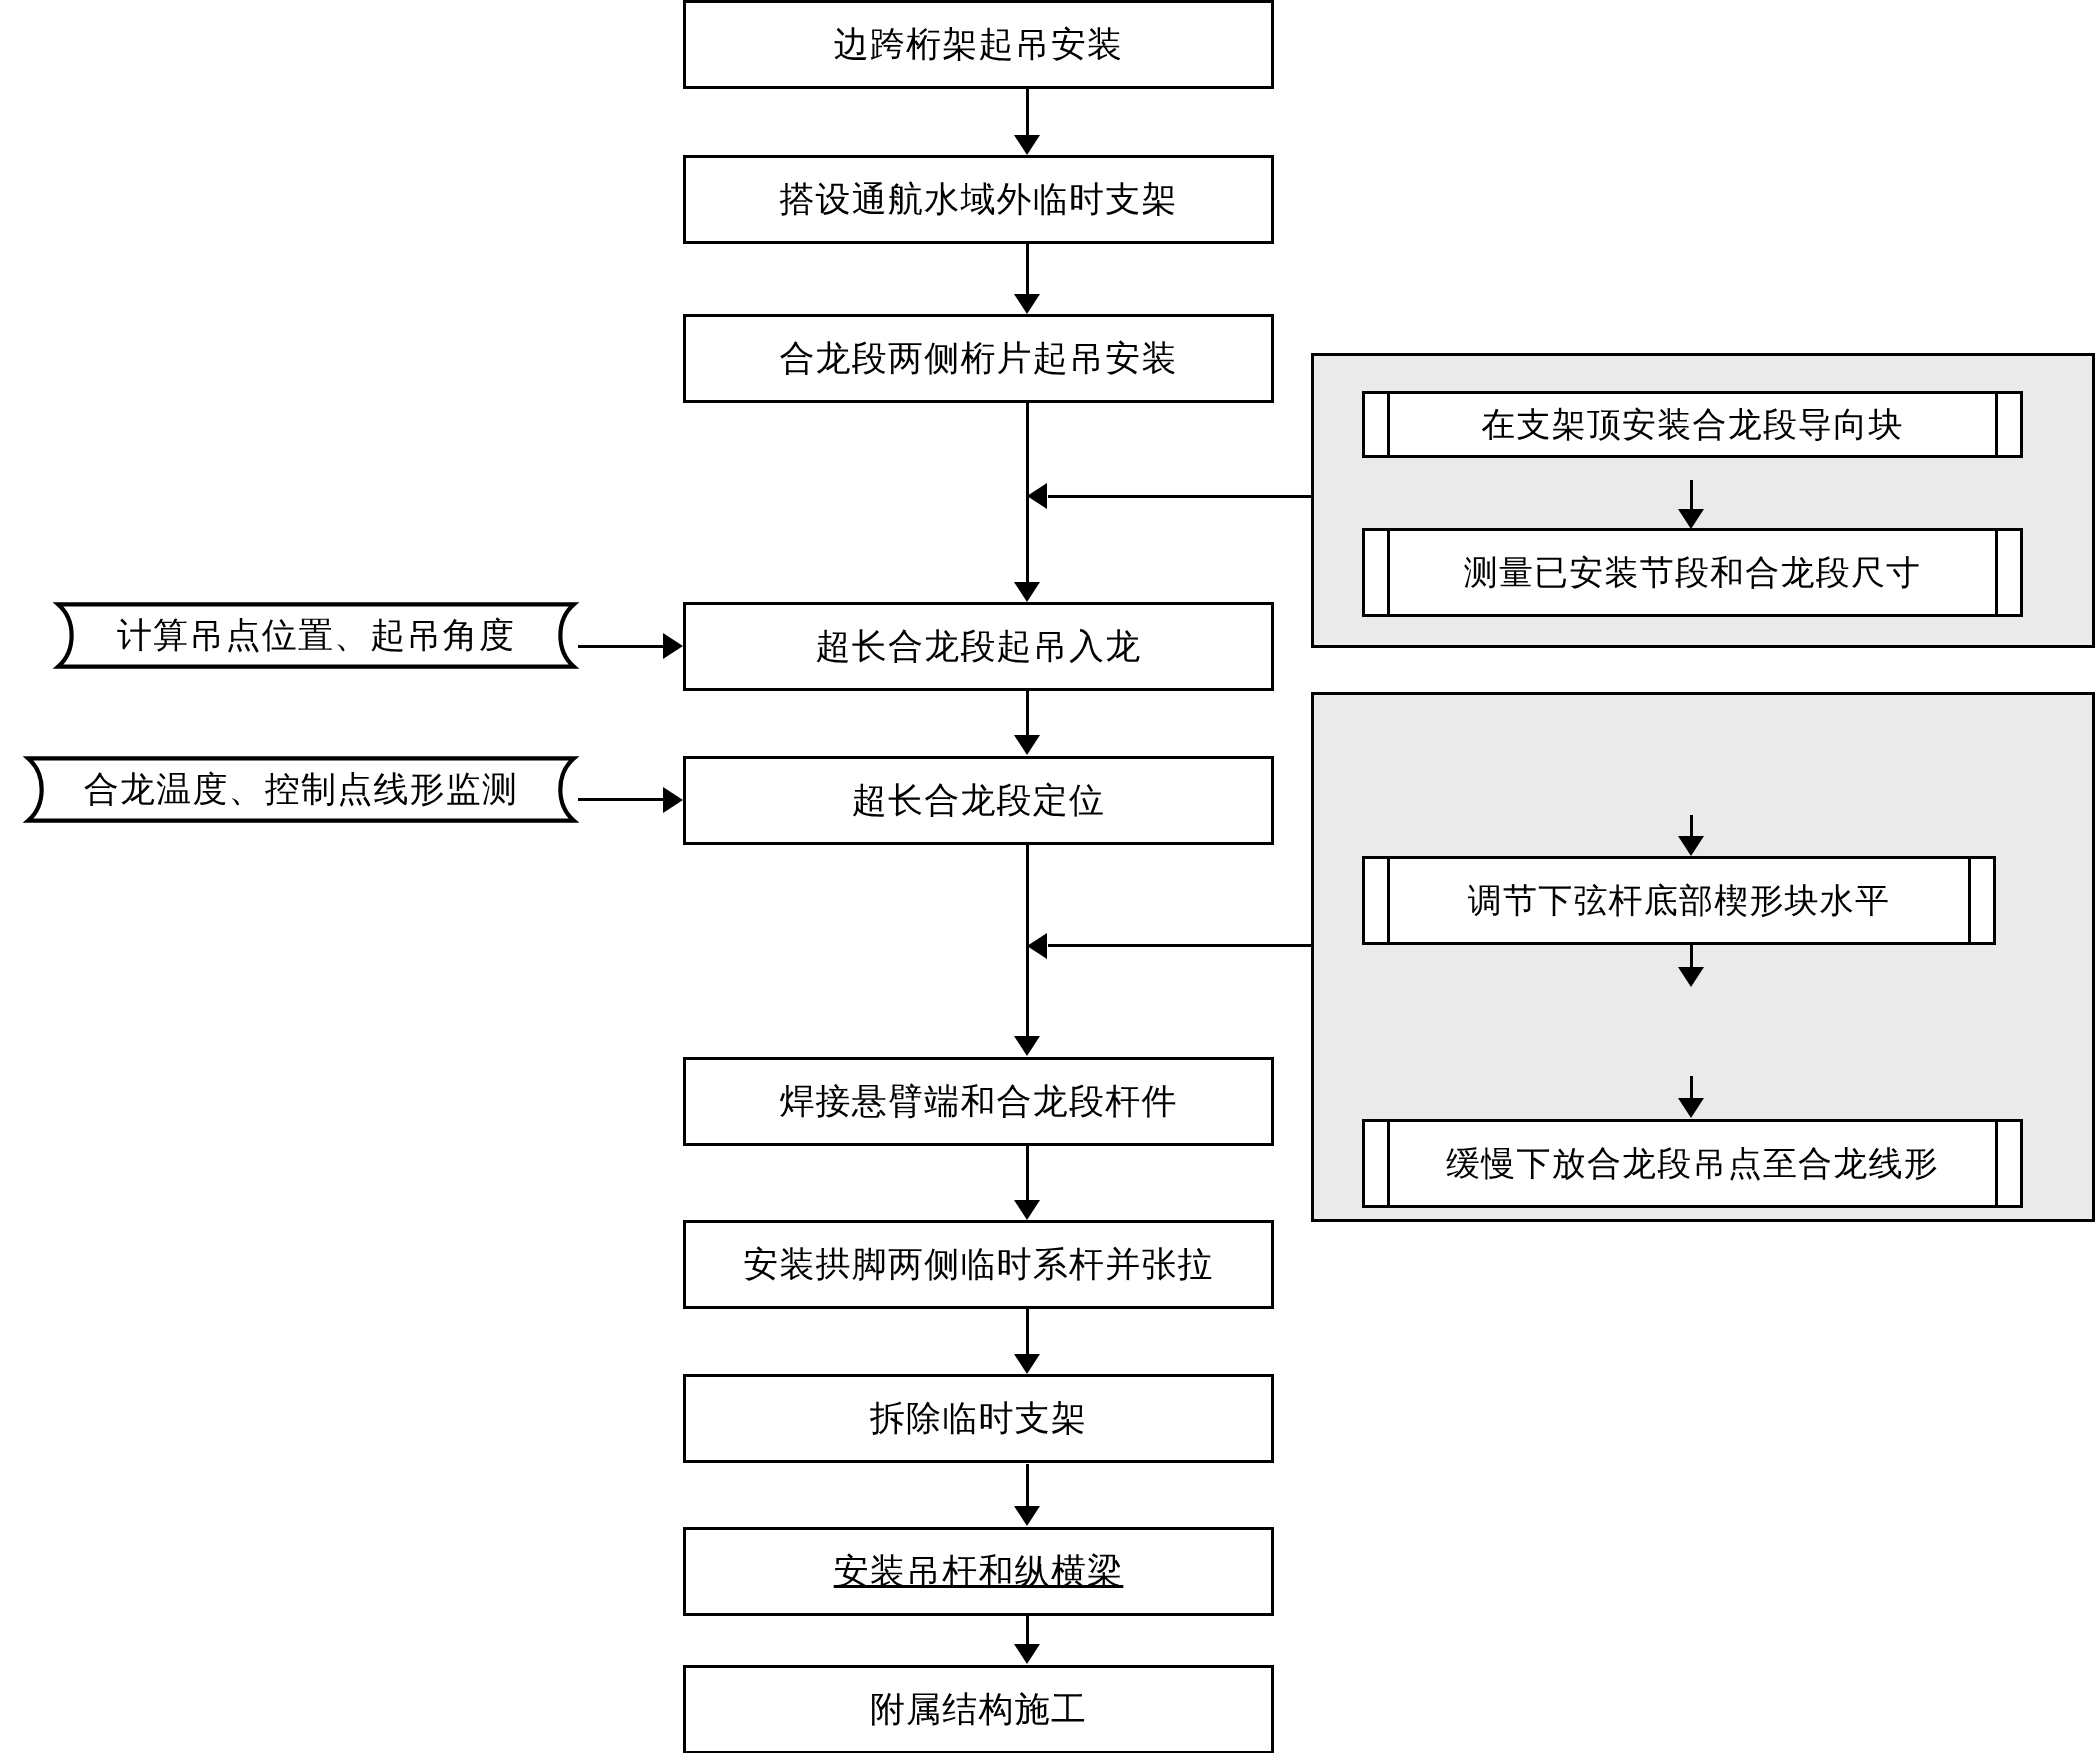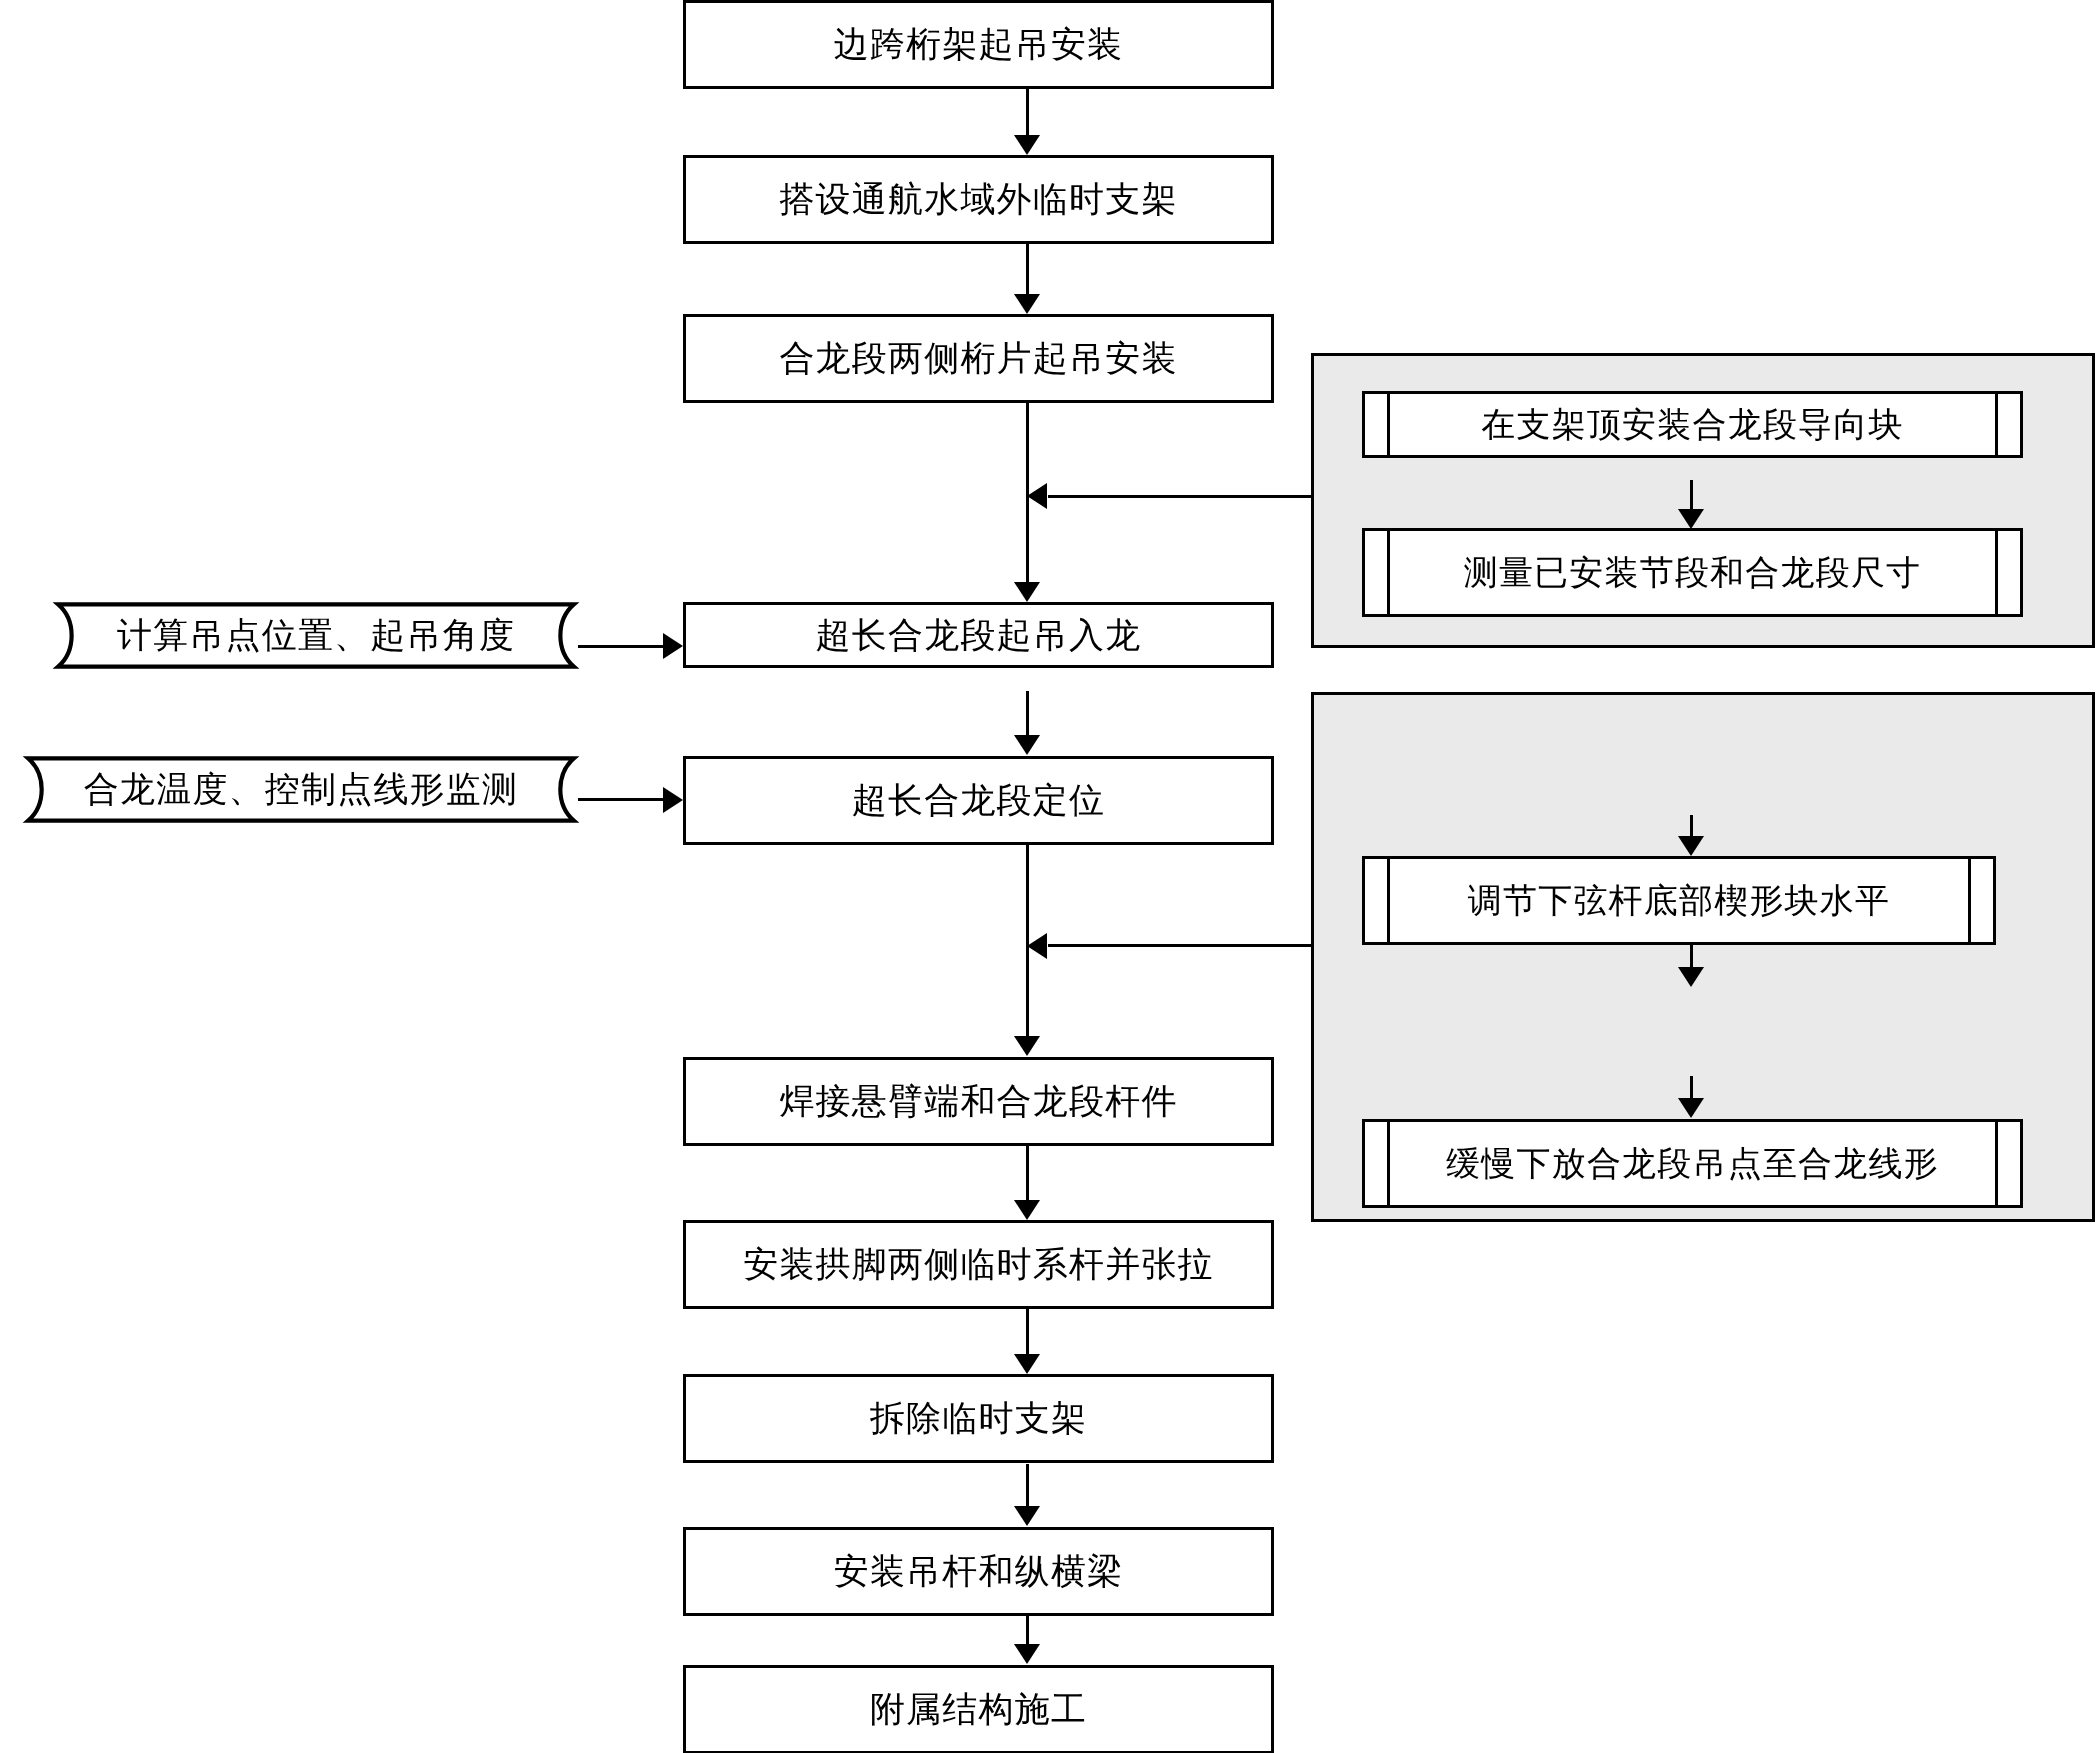--- a/index.html
+++ b/index.html
@@ -132,41 +132,41 @@
   </div>
 
   <div class="pbox" style="left:683px;top:155px;width:591px;height:89px;">
     <span class="txt">搭设通航水域外临时支架</span>
   </div>
 
   <div class="pbox" style="left:683px;top:314px;width:591px;height:89px;">
     <span class="txt">合龙段两侧桁片起吊安装</span>
   </div>
 
-  <div class="pbox" style="left:683px;top:602px;width:591px;height:66px;">
+  <div class="pbox" style="left:683px;top:602px;width:591px;height:89px;">
     <span class="txt">超长合龙段起吊入龙</span>
   </div>
 
   <div class="pbox" style="left:683px;top:756px;width:591px;height:89px;">
     <span class="txt">超长合龙段定位</span>
   </div>
 
   <div class="pbox" style="left:683px;top:1057px;width:591px;height:89px;">
     <span class="txt">焊接悬臂端和合龙段杆件</span>
   </div>
 
   <div class="pbox" style="left:683px;top:1220px;width:591px;height:89px;">
     <span class="txt">安装拱脚两侧临时系杆并张拉</span>
   </div>
 
   <div class="pbox" style="left:683px;top:1374px;width:591px;height:89px;">
     <span class="txt">拆除临时支架</span>
   </div>
 
-  <div class="pbox" style="left:683px;top:1527px;width:591px;height:89px;">
+  <div class="pbox" style="left:683px;top:1527px;width:591px;height:89px;text-decoration:underline;">
     <span class="txt">安装吊杆和纵横梁</span>
   </div>
 
   <div class="pbox" style="left:683px;top:1665px;width:591px;height:89px;">
     <span class="txt">附属结构施工</span>
   </div>
 
   <div class="vline" style="left:1026px;top:89px;height:49px;"></div>
   <div class="arrow-down" style="left:1014px;top:135px;"></div>
 

